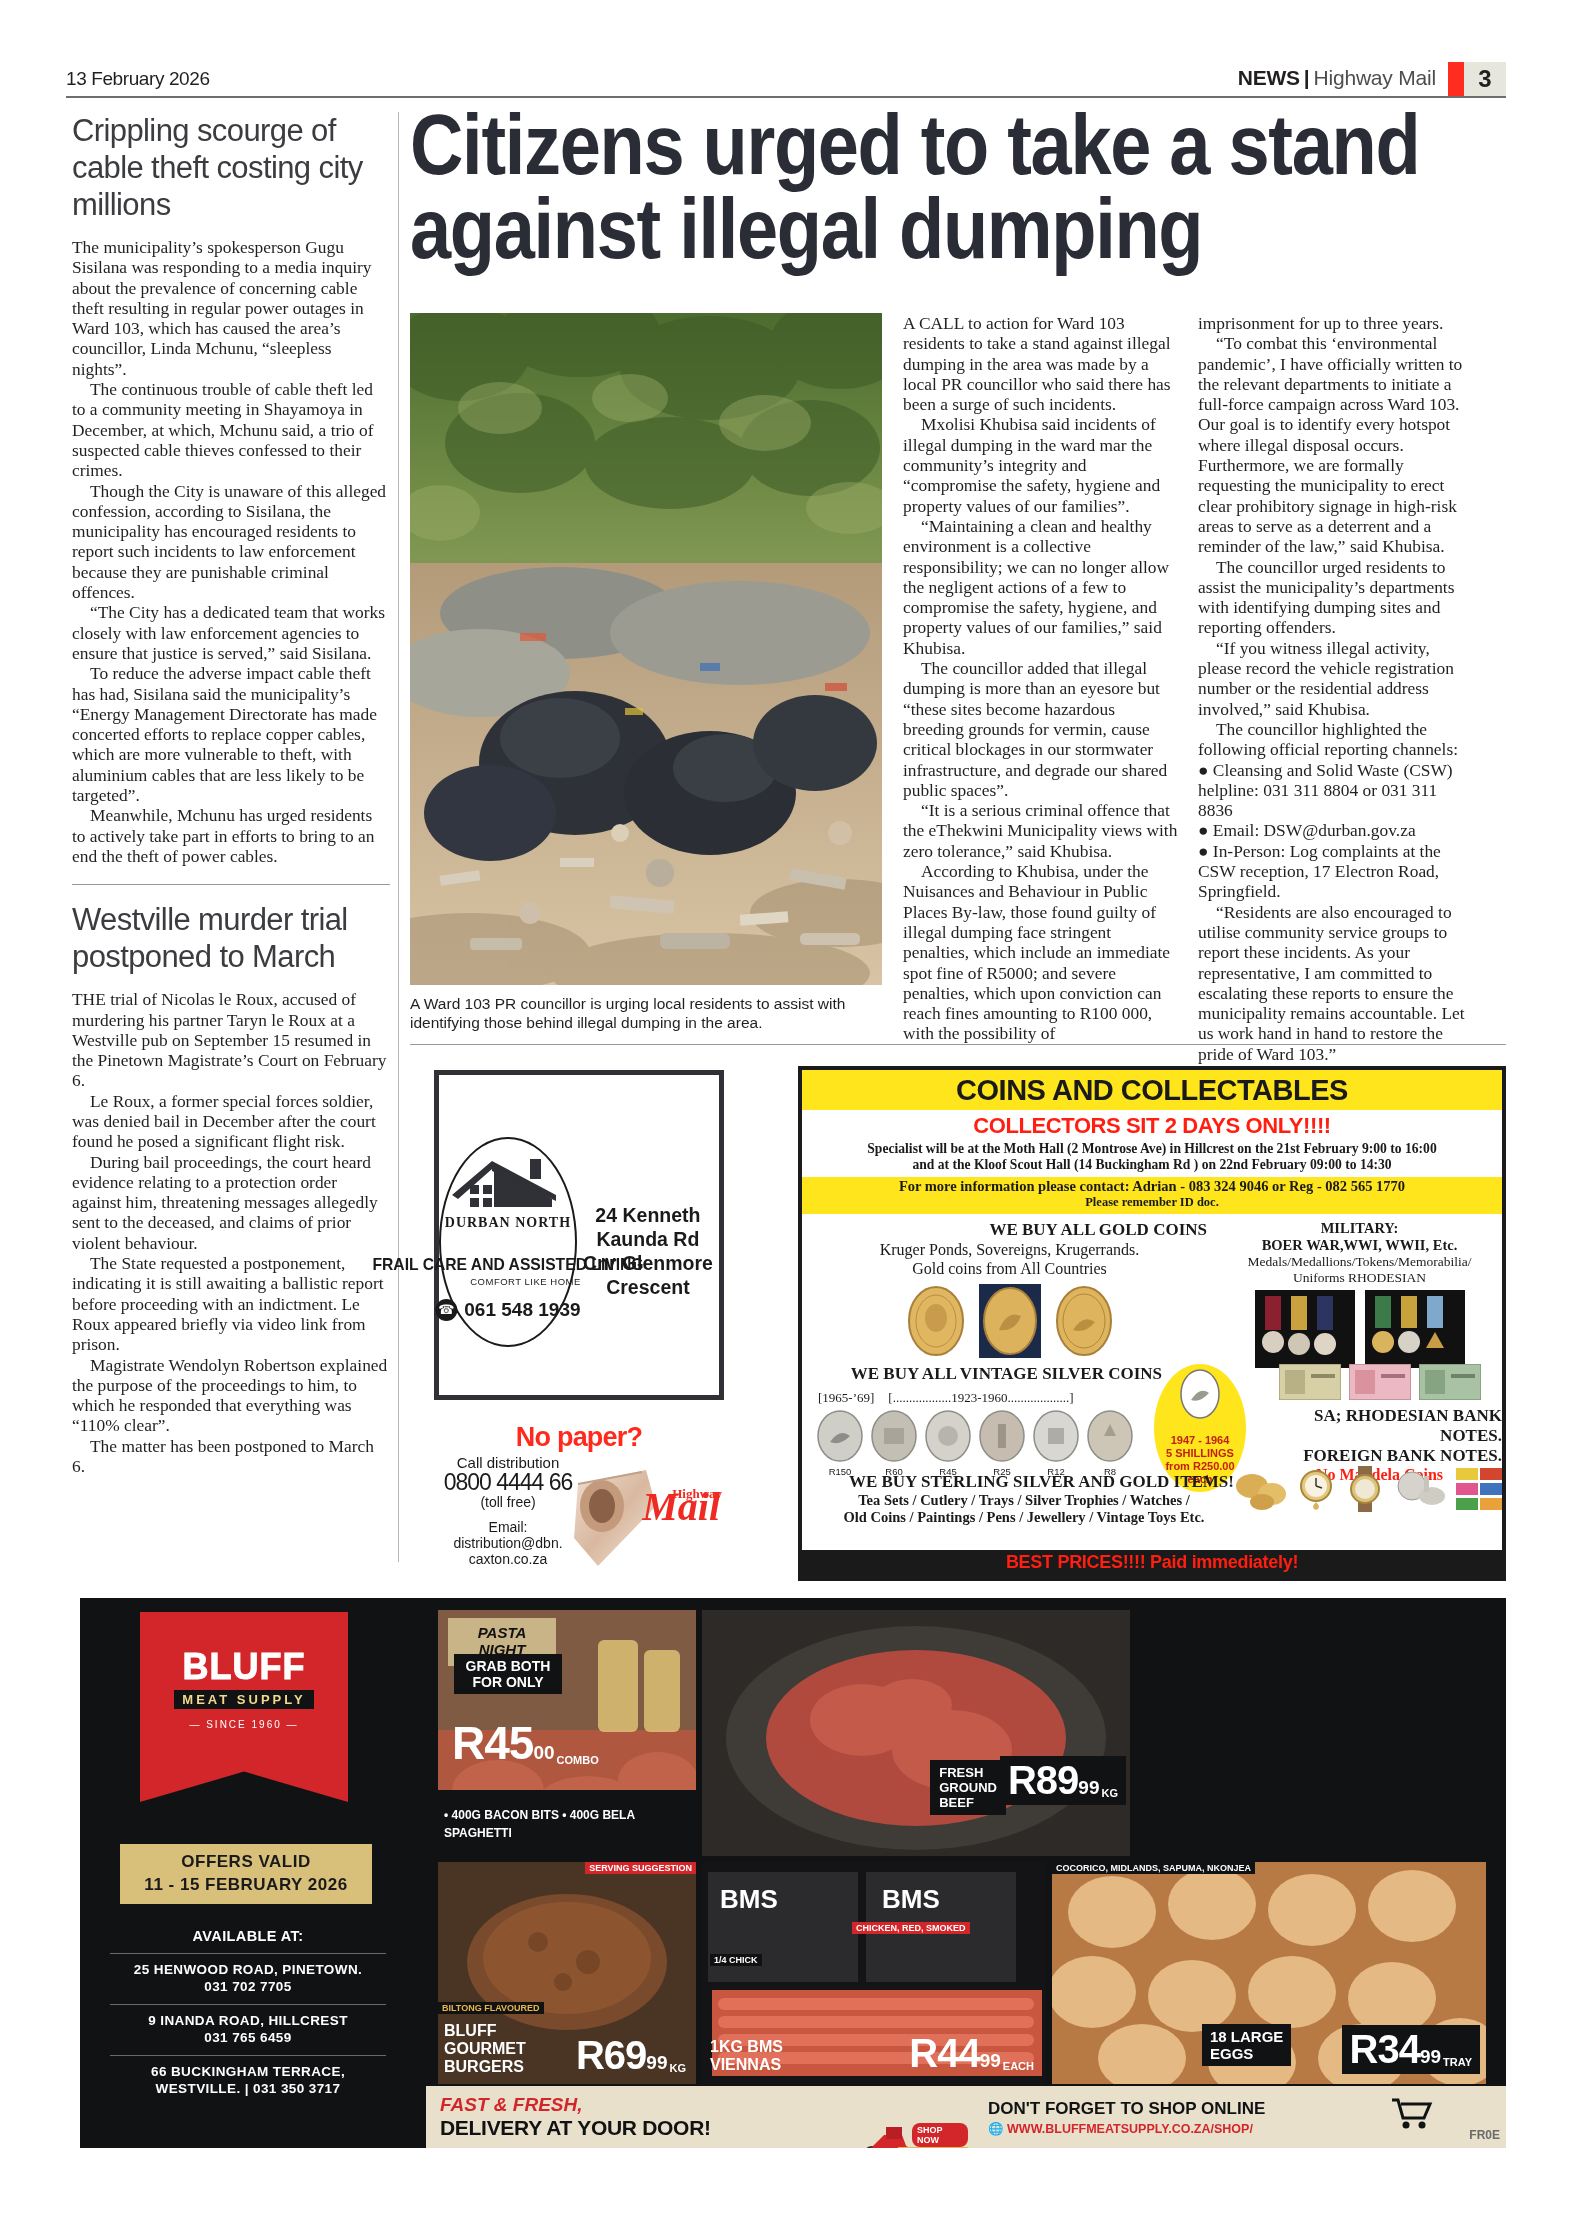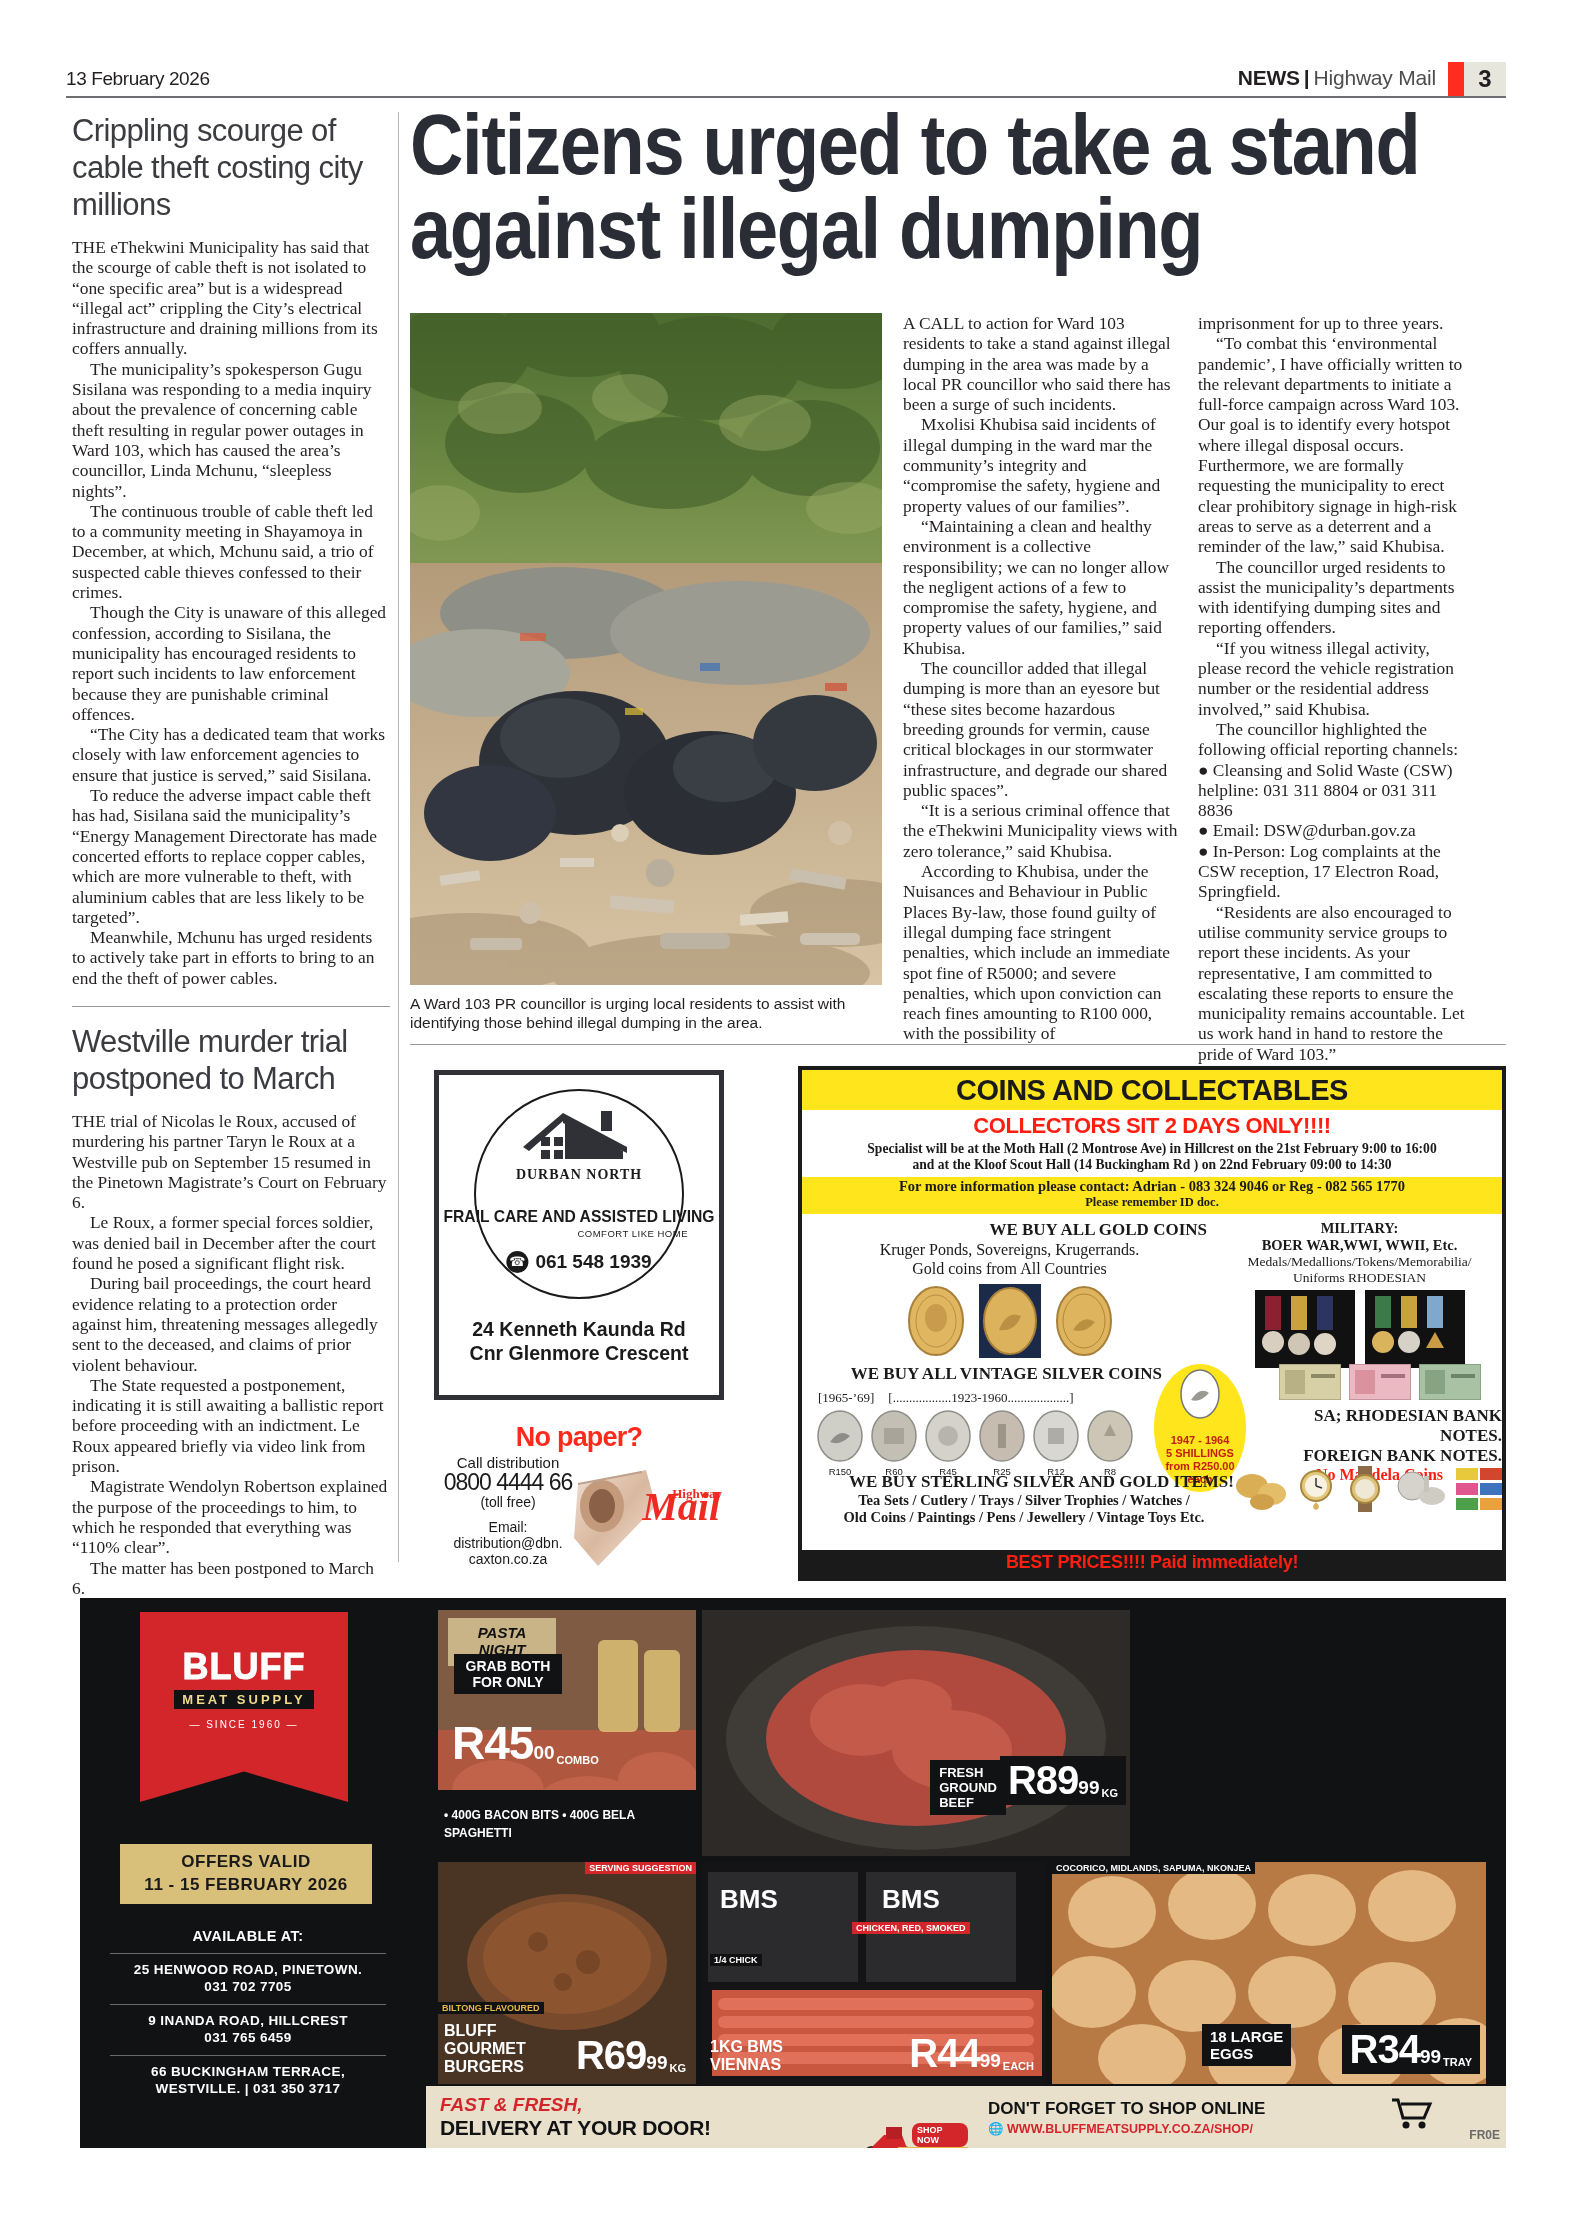--- a/index.html
+++ b/index.html
@@ -97,21 +97,21 @@
   }
   .rule-left-vert {
     position: absolute; left: 398px; top: 112px; width: 1px; height: 1450px;
     background: #b5b5b5;
   }
 
   
   .ad-frail {
     position: absolute; left: 434px; top: 1070px; width: 290px; height: 330px;
     border: 5px solid #2f3136; background: #fff;
-    display: flex; flex-direction: column; align-items: center;
+    display: flex; align-items: center;
     padding-top: 14px;
   }
   .frail-circle {
     width: 210px; height: 210px; border: 2px solid #1a1a1a; border-radius: 50%;
     position: relative; display: flex; flex-direction: column;
     align-items: center; justify-content: flex-start; padding-top: 16px;
     background: #fff;
   }
   .frail-house { width: 120px; height: 58px; position: relative; }
   .frail-brand {
@@ -368,21 +368,20 @@
       <span class="pagenum-red"></span>
       <span class="pagenum-box">3</span>
     </div>
   </div>
 
   <div class="rule-left-vert"></div>
 
   <div class="sidebar">
     <div class="side-head">Crippling scourge of cable theft costing city millions</div>
     <div class="side-body">
-      <p>THE eThekwini Municipality has said that the scourge of cable theft is not isolated to “one specific area” but is a widespread “illegal act” crippling the City’s electrical infrastructure and draining millions from its coffers annually.</p>
       <p>The municipality’s spokesperson Gugu Sisilana was responding to a media inquiry about the prevalence of concerning cable theft resulting in regular power outages in Ward 103, which has caused the area’s councillor, Linda Mchunu, “sleepless nights”.</p>
       <p>The continuous trouble of cable theft led to a community meeting in Shayamoya in December, at which, Mchunu said, a trio of suspected cable thieves confessed to their crimes.</p>
       <p>Though the City is unaware of this alleged confession, according to Sisilana, the municipality has encouraged residents to report such incidents to law enforcement because they are punishable criminal offences.</p>
       <p>“The City has a dedicated team that works closely with law enforcement agencies to ensure that justice is served,” said Sisilana.</p>
       <p>To reduce the adverse impact cable theft has had, Sisilana said the municipality’s “Energy Management Directorate has made concerted efforts to replace copper cables, which are more vulnerable to theft, with aluminium cables that are less likely to be targeted”.</p>
       <p>Meanwhile, Mchunu has urged residents to actively take part in efforts to bring to an end the theft of power cables.</p>
     </div>
     <hr class="sidebar-rule">
     <div class="side-head">Westville murder trial postponed to March</div>
     <div class="side-body">

